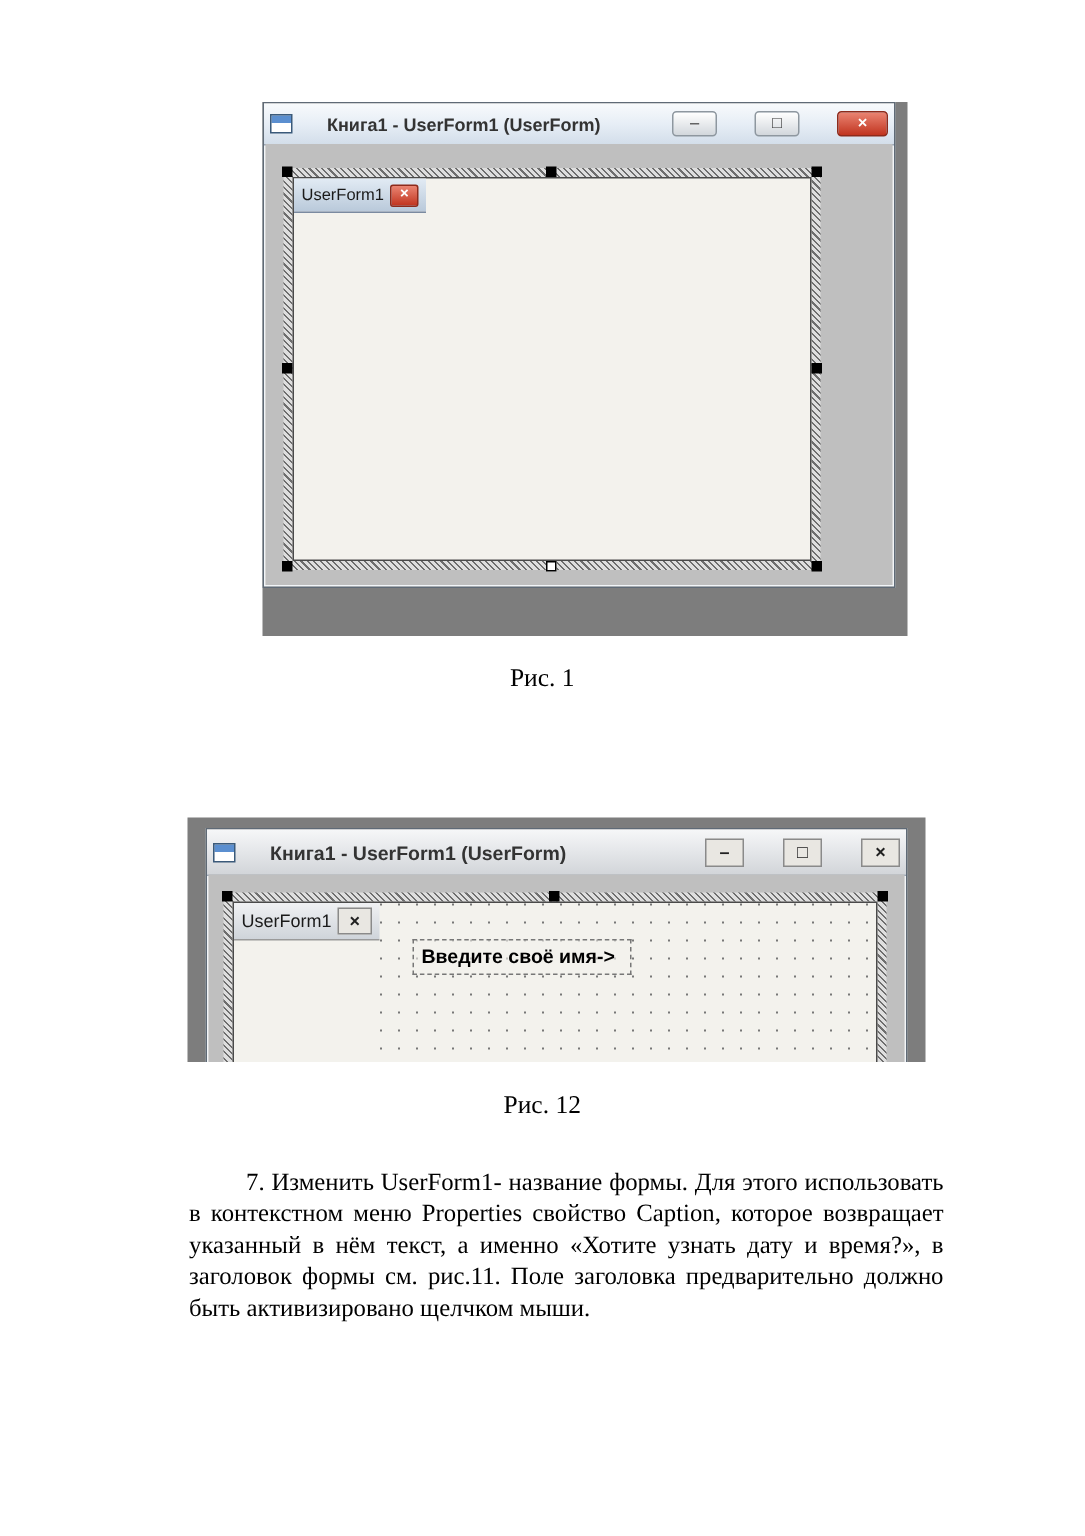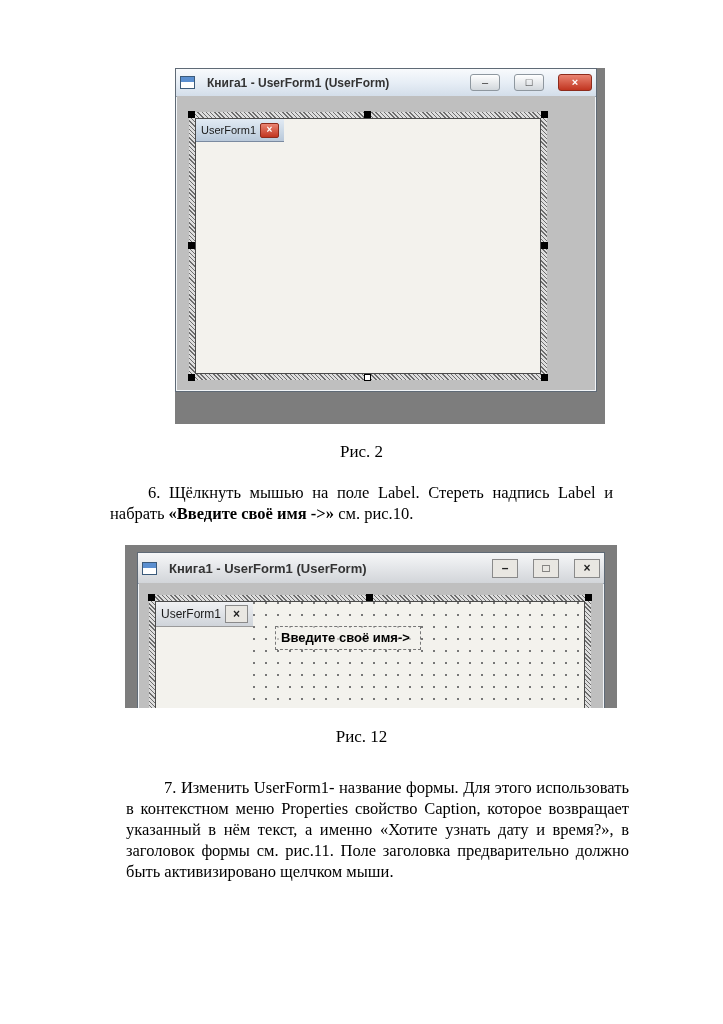--- a/index.html
+++ b/index.html
@@ -8,21 +8,21 @@
     font-family:"Liberation Serif", serif; color:#000; overflow:hidden;
   }
 
   
   .fig { position:absolute; background:#7d7d7d; }
   .win {
     position:absolute; background:#ece9e2;
     border:1px solid #5f6a76; box-shadow: inset 0 0 0 1px #f2f5f8;
   }
   .titlebar {
-    display:flex; align-items:center; gap:12px; padding:0 4px;
+    display:flex; align-items:center; gap:23px; padding:0 4px;
     font-family:"Liberation Sans", sans-serif; font-weight:bold; color:#333;
     border-bottom:1px solid #9aa6b5;
     background:linear-gradient(180deg,#f8fafc,#e7eef6 50%,#d3deea);
   }
   .titlebar.gray { background:linear-gradient(180deg,#f6f7f8,#e4e6e9 50%,#d2d5d9); }
   .tb-title { flex:1; white-space:nowrap; overflow:hidden; }
   .winicon {
     width:15px; height:13px; box-sizing:border-box; flex:0 0 auto;
     border:1px solid #3b5a7a; background:linear-gradient(180deg,#5b8fd0 0 5px,#ffffff 5px);
   }
@@ -138,23 +138,22 @@
           <span class="handle" style="right:-1px; top:calc(50% - 4px);"></span>
           <span class="handle" style="left:-1px; bottom:-1px;"></span>
           <span class="handle hollow" style="left:calc(50% - 4px); bottom:-1px;"></span>
           <span class="handle" style="right:-1px; bottom:-1px;"></span>
         </div>
 
       </div>
     </div>
   </div>
 
-  <div class="caption" style="top:442px;">Рис. 2</div>
-
-  <p class="para" style="top:482px; margin:0;"><span>6. Щёлкнуть мышью на поле Label. Стереть надпись Label и набрать </span><b>«Введите своё имя -&gt;»</b><span> см. рис.10.</span></p>
+  <div class="caption" style="top:442px;">Рис. 1</div>
+
 
   <div class="fig" style="left:125px; top:545px; width:492px; height:163px; overflow:hidden;">
 
     <div class="win" style="left:12px; top:7px; width:466px; height:176px;">
 
       <div class="titlebar gray" style="height:30px; font-size:13px;">
         <span class="winicon"></span>
         <span class="tb-title">Книга1 - UserForm1 (UserForm)</span>
         <span class="btnc">
           <span>–</span>

